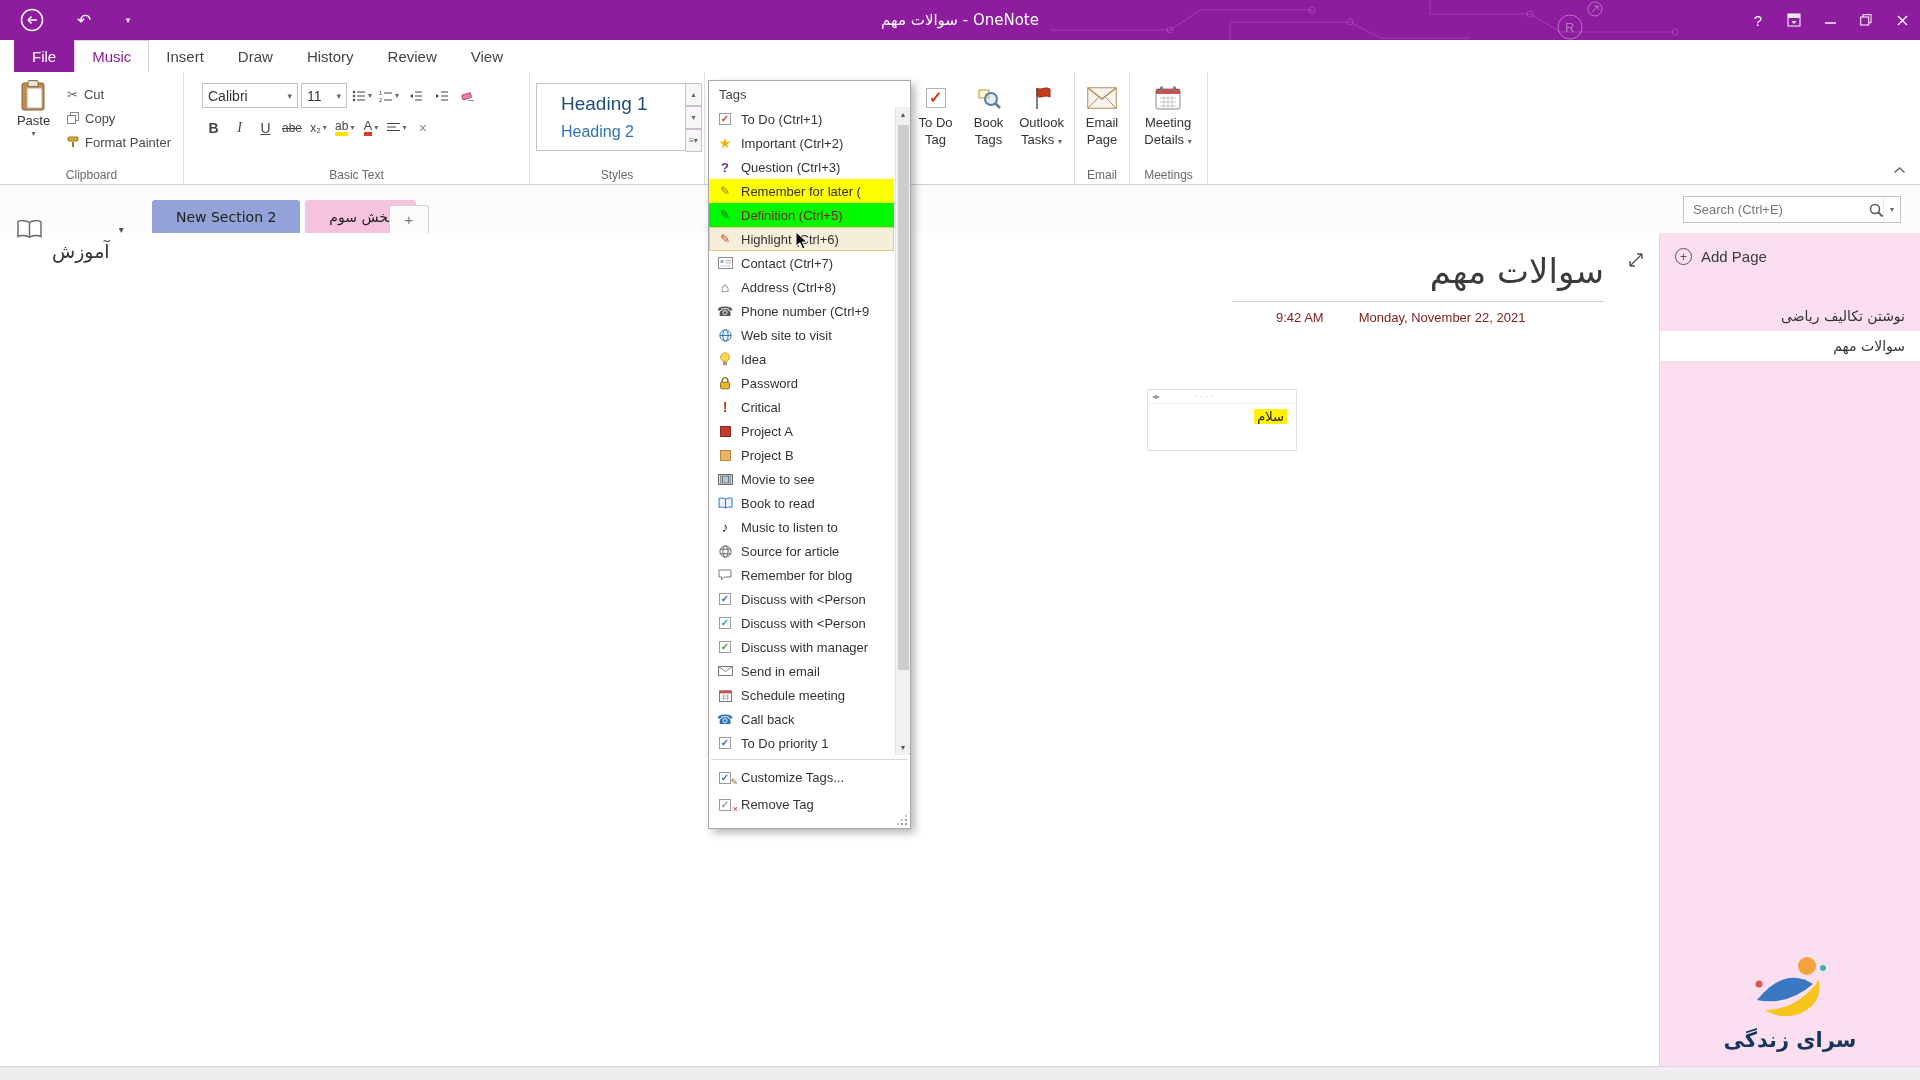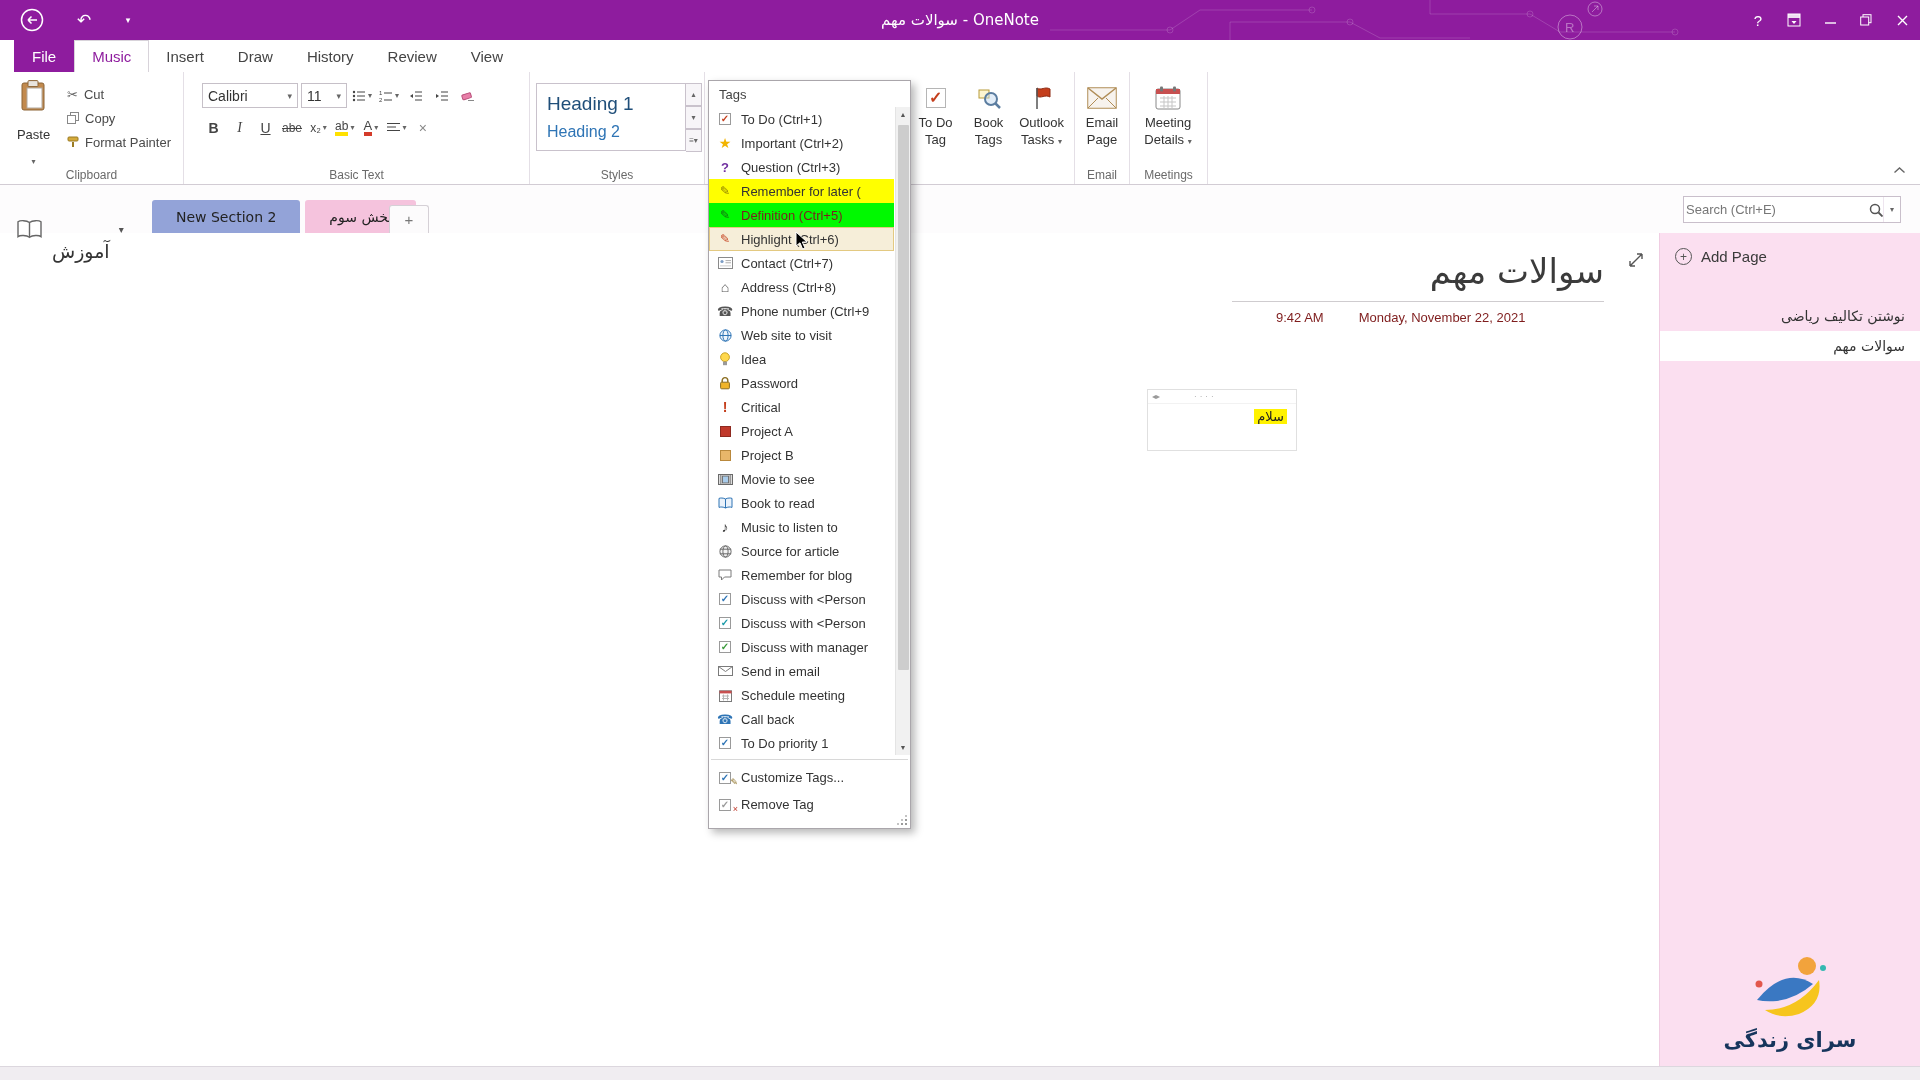--- a/index.html
+++ b/index.html
@@ -19,52 +19,52 @@
   
   .ribbon-tabs{position:absolute;top:40px;left:0;right:0;height:32px;background:#fff;display:flex;align-items:stretch;z-index:25;}
   .rtab{padding:0 17px;display:flex;align-items:center;font-size:15px;color:#444;}
   .rtab.file{background:#8e1c9e;color:#fff;margin-left:14px;padding:0 18px;}
   .rtab.active{color:#8e1c9e;background:#fff;border:1px solid #d8d3da;border-bottom:none;}
 
   
   .ribbon{position:absolute;top:72px;left:0;right:0;height:113px;background:#fff;border-bottom:1px solid #d2ccd4;display:flex;z-index:20;}
   .rgroup{position:relative;border-right:1px solid #e4dfe6;padding:5px 6px 18px;display:flex;}
   .rgroup-label{position:absolute;bottom:2px;left:0;right:0;text-align:center;font-size:12px;color:#6a6a6a;}
-  .paste-btn{width:58px;display:flex;flex-direction:column;align-items:center;padding-top:3px;gap:15px;font-size:13px;color:#333;}
+  .paste-btn{width:58px;display:flex;flex-direction:column;align-items:center;padding-top:3px;gap:1px;font-size:13px;color:#333;}
   .clip-col{display:flex;flex-direction:column;gap:6px;padding:8px 6px;}
   .mini-btn{display:flex;align-items:center;gap:6px;font-size:13px;color:#4a4a4a;height:18px;white-space:nowrap;}
   .bt{display:flex;flex-direction:column;gap:8px;padding-top:6px;}
   .bt-row{display:flex;align-items:center;gap:3px;margin-left:12px;}
   .combo{border:1px solid #c6c0c8;height:25px;display:flex;align-items:center;padding:0 5px;font-size:14px;color:#333;background:#fff;gap:6px;}
   .combo .arrow{margin-left:auto;color:#666;font-size:9px;}
   .tbtn{min-width:23px;height:23px;display:flex;align-items:center;justify-content:center;font-size:14px;color:#444;gap:2px;padding:0 2px;}
   .tbtn .dd{font-size:8px;color:#666;}
   .styles-wrap{display:flex;padding-top:6px;}
-  .styles-box{border:1px solid #c9c2cc;background:#fff;width:150px;height:68px;padding:5px 10px;display:flex;flex-direction:column;justify-content:space-around;}
+  .styles-box{border:1px solid #c9c2cc;background:#fff;width:150px;height:68px;padding:5px 24px;display:flex;flex-direction:column;justify-content:space-around;}
   .style-item.s0{font-size:19px;color:#1f4e79;}
   .style-item.s1{font-size:16px;color:#2e74b5;}
   .styles-scroll{display:flex;flex-direction:column;}
   .sbtn{width:16px;height:23px;border:1px solid #c9c2cc;border-left:none;display:flex;align-items:center;justify-content:center;font-size:8px;color:#666;background:#f7f5f8;}
   .bigbtn{width:54px;display:flex;flex-direction:column;align-items:center;padding-top:4px;font-size:13px;color:#333;line-height:1.3;text-align:center;}
   .bigbtn .ic{height:34px;display:flex;align-items:center;}
   .collapse-ribbon{position:absolute;right:14px;bottom:6px;}
   .ibox{position:relative;width:12px;height:12px;border:1px solid #9a9a9a;background:#fff;display:inline-flex;align-items:center;justify-content:center;}
   .ibox.big{width:20px;height:20px;border-color:#b5b5b5;}
   .mk{font-size:10px;font-weight:bold;line-height:1;}
   .ovl{position:absolute;right:-4px;bottom:-3px;font-size:9px;line-height:1;}
 
   
   .navbar{position:absolute;top:185px;left:0;right:0;height:48px;background:#fdfcfd;z-index:10;}
   .nb-left{position:absolute;left:16px;top:11px;display:flex;align-items:center;gap:9px;}
   .nb-name{font-size:19px;color:#333;margin-top:44px;}
   .nb-dd{font-size:10px;color:#555;}
   .section-tabs{position:absolute;left:152px;bottom:0;display:flex;align-items:flex-end;gap:5px;height:34px;}
   .section-tab{height:33px;padding:0 24px;display:flex;align-items:center;font-size:14px;color:#222;border-radius:3px 3px 0 0;}
   .add-tab{height:28px;width:40px;margin-bottom:0;border:1px solid #d5d0d6;border-bottom:none;border-radius:3px 3px 0 0;display:flex;align-items:center;justify-content:center;color:#777;font-size:15px;background:#fcfbfc;}
-  .searchbox{position:absolute;right:19px;top:11px;width:218px;height:27px;border:1px solid #c9bfcb;background:#fff;display:flex;align-items:center;font-size:13px;color:#777;padding-left:2px;}
+  .searchbox{position:absolute;right:19px;top:11px;width:218px;height:27px;border:1px solid #c9bfcb;background:#fff;display:flex;align-items:center;font-size:13px;color:#777;padding-left:9px;}
   .searchbox .txt{flex:1;}
   .search-dd{width:17px;height:100%;display:flex;align-items:center;justify-content:center;color:#666;font-size:8px;border-left:1px solid #eee5ef;}
 
   
   .workspace{position:absolute;top:233px;left:0;right:0;bottom:14px;display:flex;}
   .pagearea{flex:1;position:relative;background:#fff;}
   .expand-btn{position:absolute;top:19px;right:15px;}
   .title-block{position:absolute;top:18px;right:55px;width:372px;}
   .page-title{font-size:34px;color:#3b3b3b;text-align:right;padding-bottom:10px;border-bottom:1px solid #cfcccf;direction:rtl;}
   .date-row{display:flex;gap:35px;padding:8px 0 0 44px;font-size:13px;color:#7f1d1d;}

